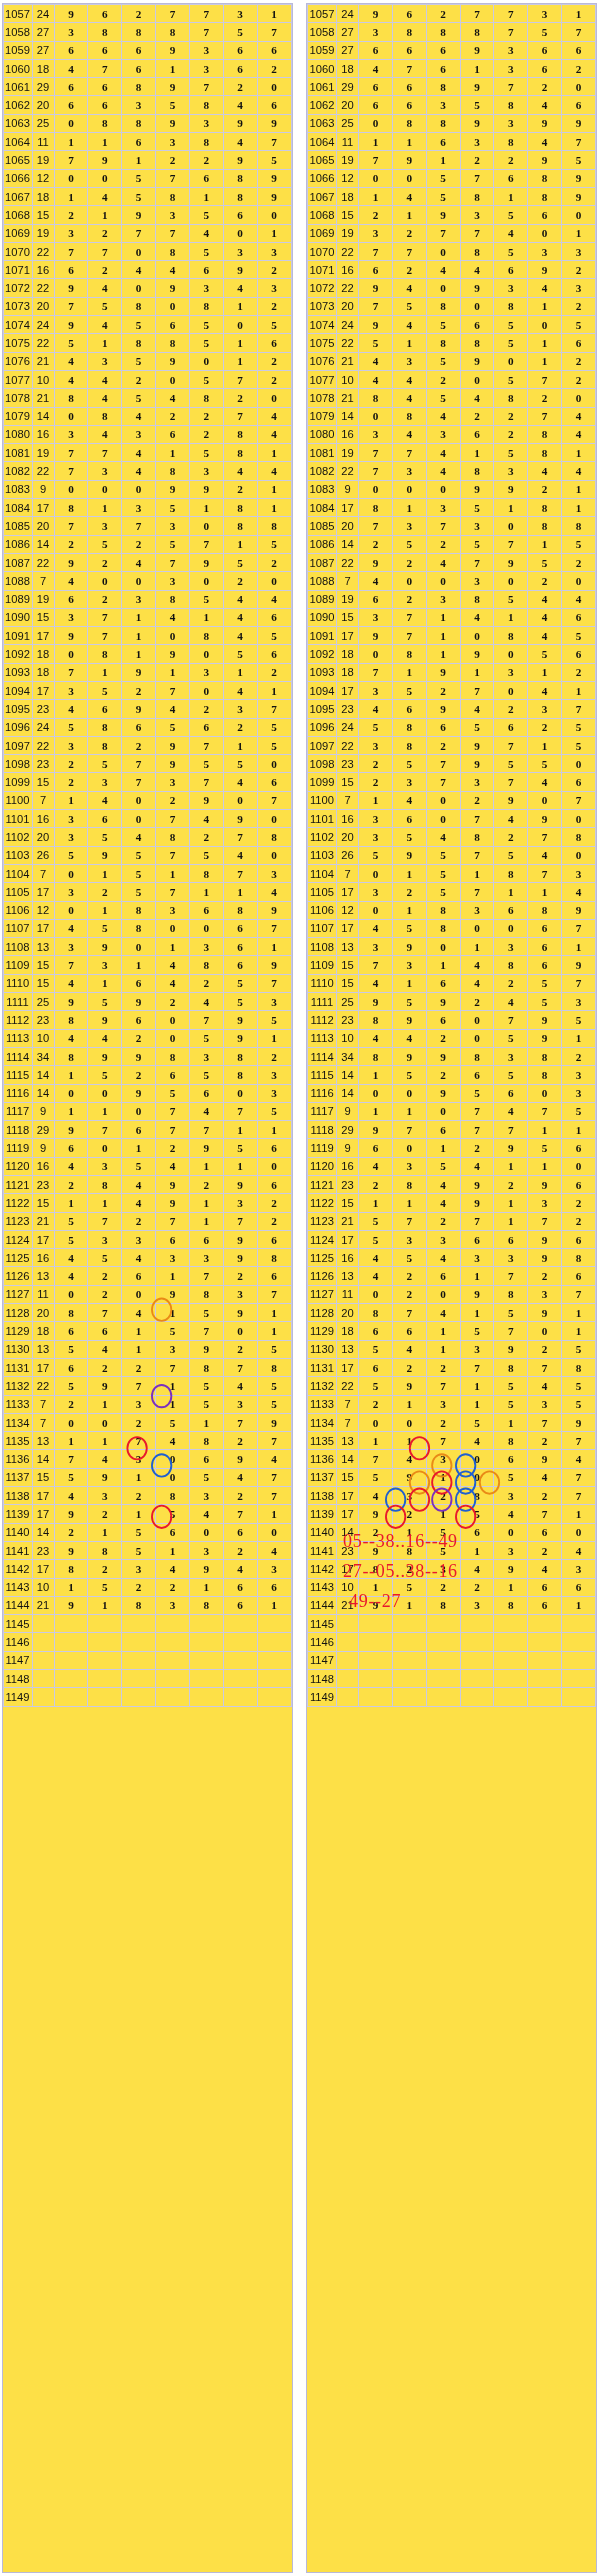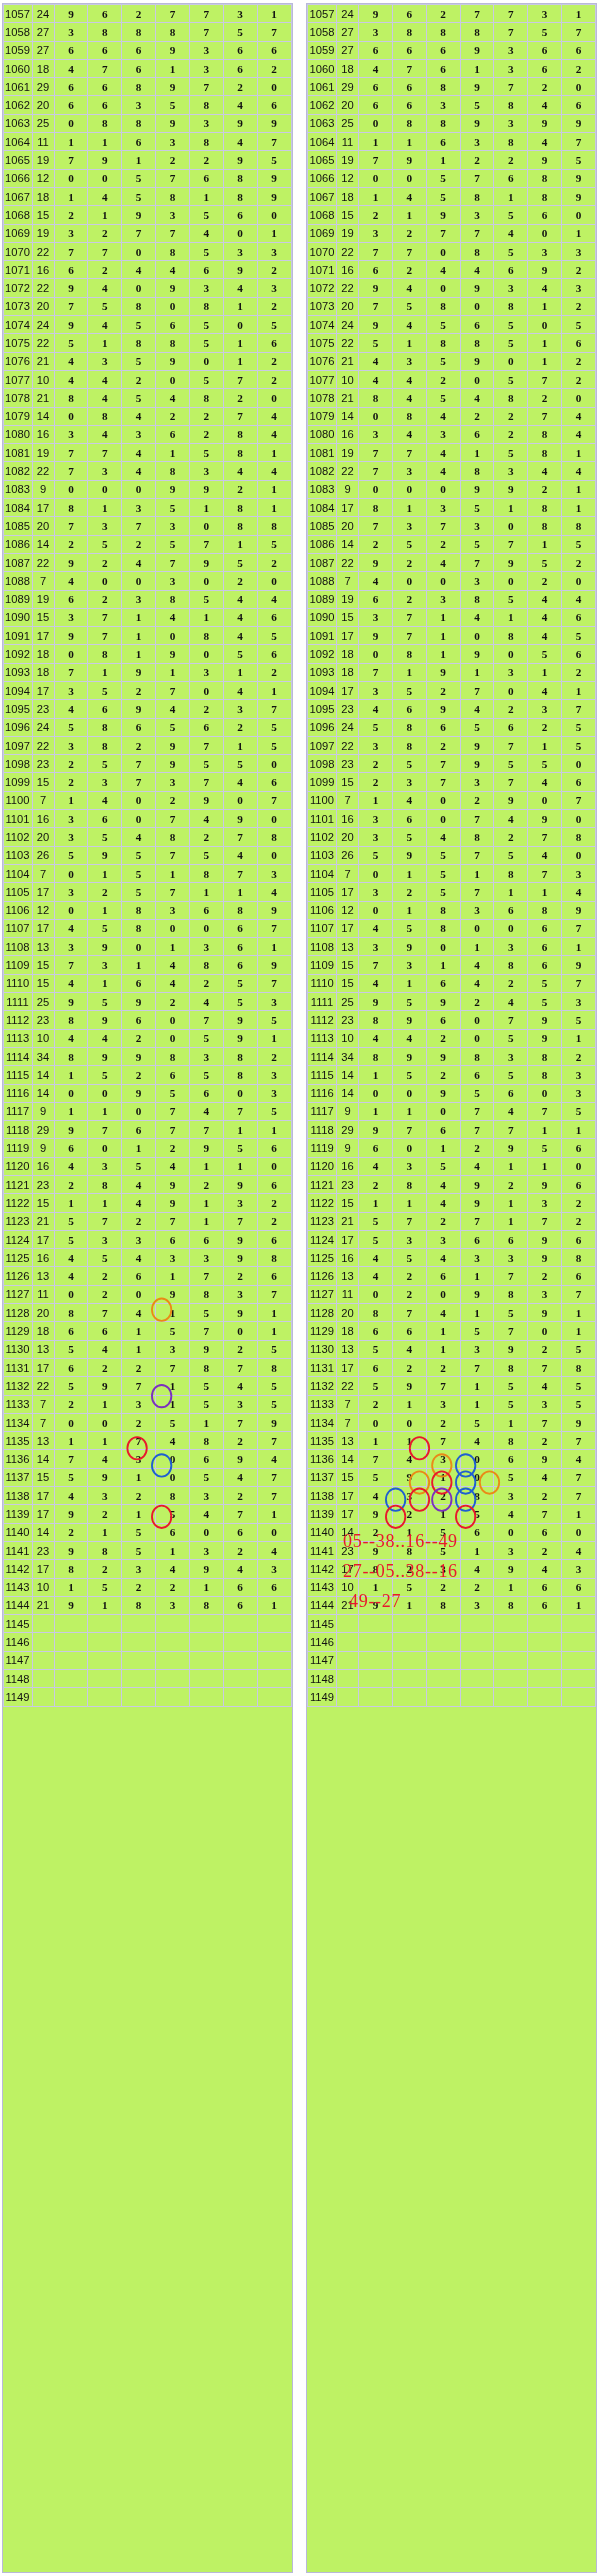--- a/index.html
+++ b/index.html
@@ -1,18 +1,18 @@
 <!DOCTYPE html>
 <html style="font-size:12px"><head>
 <meta charset="utf-8">
 <style>
   html,body{margin:0;padding:0;background:#ffffff;}
   body{font-family:"Liberation Sans", sans-serif;}
   #page{position:relative;width:606px;height:2576px;background:#fff;}
-  .panel{position:absolute;top:3px;border:0.7px solid #b9b9d8;box-sizing:border-box;background:#bef264;}
+  .panel{position:absolute;top:3px;border:0.7px solid #b9b9d8;box-sizing:border-box;background:#fde047;}
   #left{left:1.5px;width:291px;height:2570px;}
   #right{left:306px;width:291px;height:2570px;}
   table.grid{border-collapse:collapse;width:100%;table-layout:fixed;}
   table.grid td{border:0.7px solid #c9c9e4;height:17.3px;text-align:center;vertical-align:middle;font-size:11.2px;color:#111;padding:0;}
   td.idx{width:28px;font-size:7px;color:#222;font-family:"Liberation Sans",sans-serif;}
   td.cnt{width:21px;font-size:7.8px;color:#222;}
   td.num{font-weight:bold;font-size:12px;font-family:"Liberation Serif",serif;}
   .panel .inner{position:relative;}
   
   .ov{position:absolute;pointer-events:none;}

